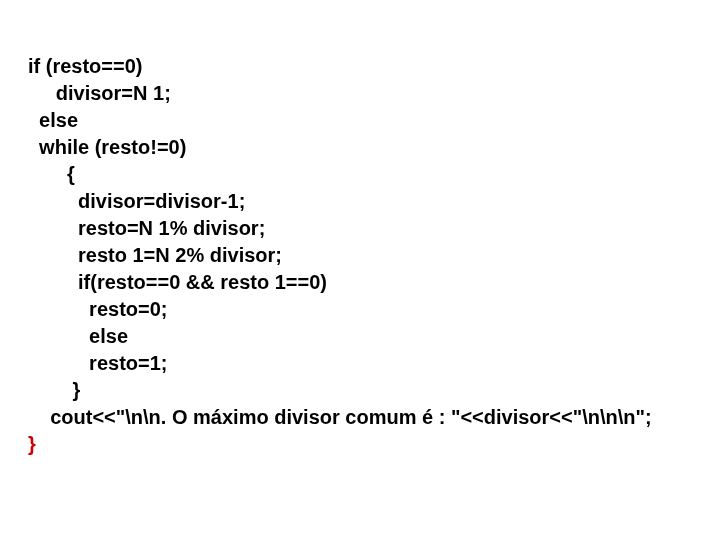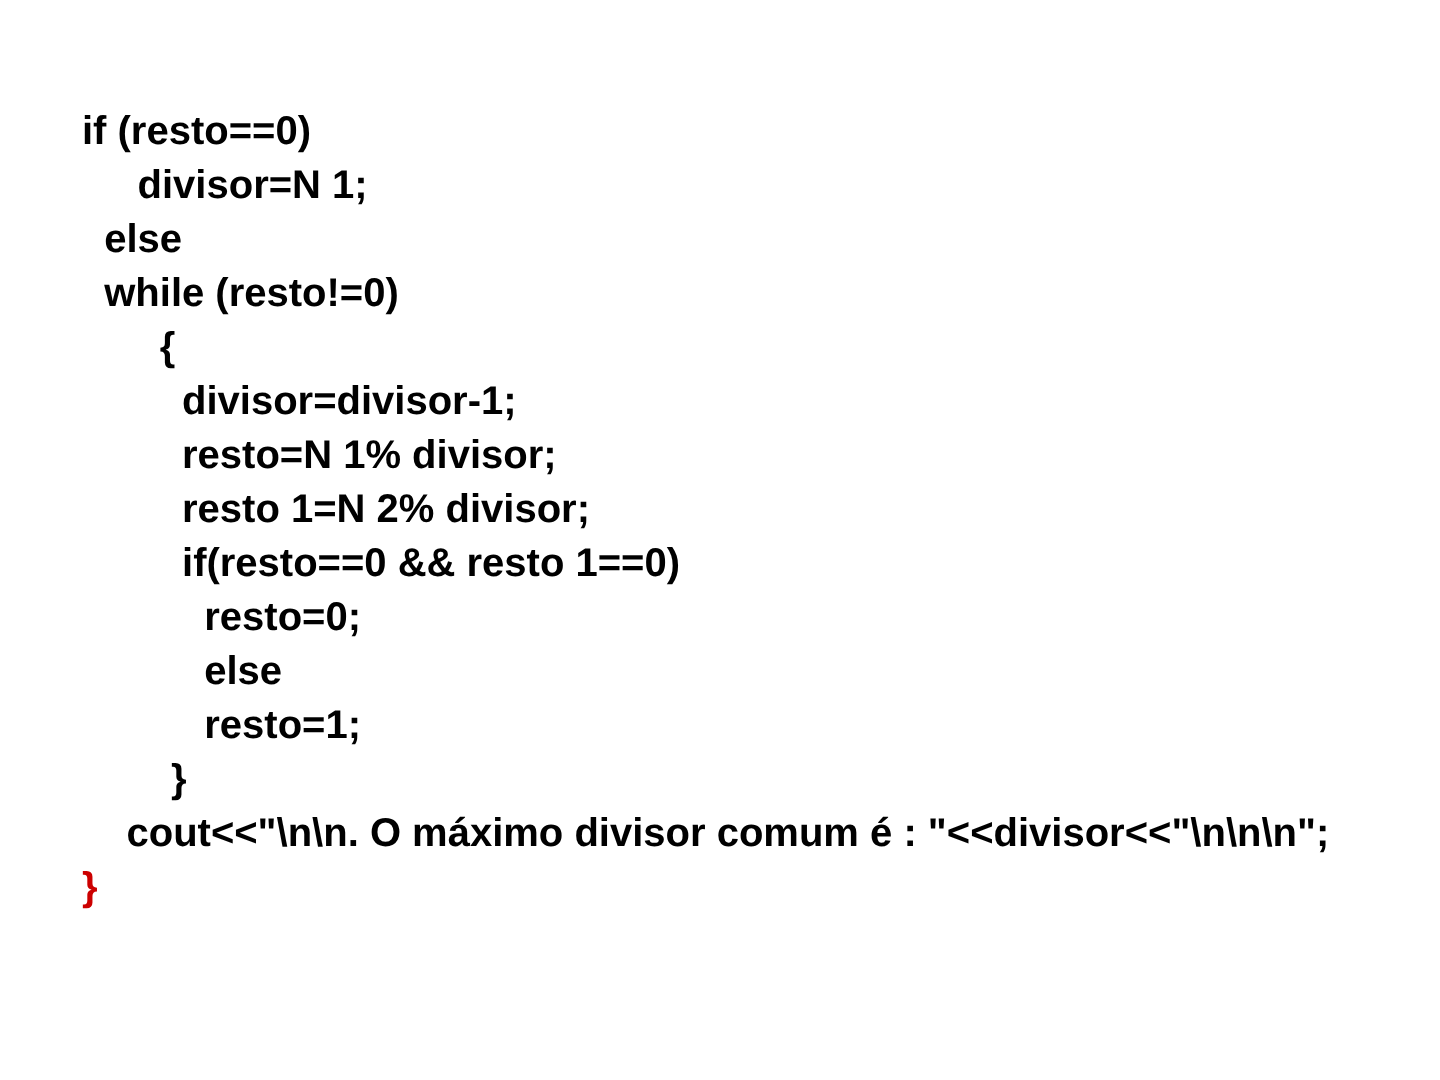--- a/index.html
+++ b/index.html
@@ -12,21 +12,20 @@
     font-weight: bold;
     font-size: 20px;
     color: #000000;
     overflow: hidden;
   }
   .code-block {
     padding-top: 26px;
     padding-left: 28px;
     white-space: pre;
     line-height: 1.35;
-    margin-left: 13px;
   }
   .red { color: #cc0000; }
 </style>
 </head>
 <body>
 
 <div class="code-block">
 <span>if (resto==0)</span>
 <span>     divisor=N 1;</span>
 <span>  else</span>

